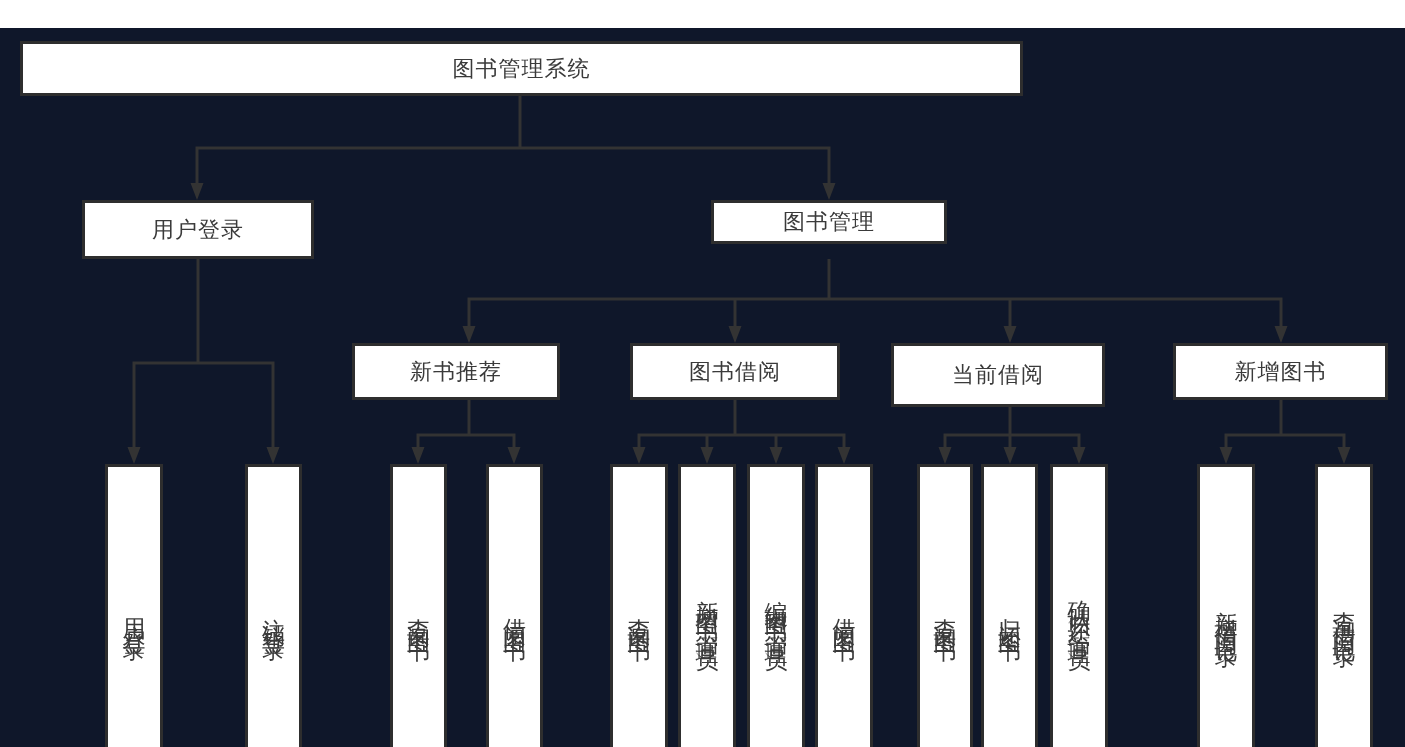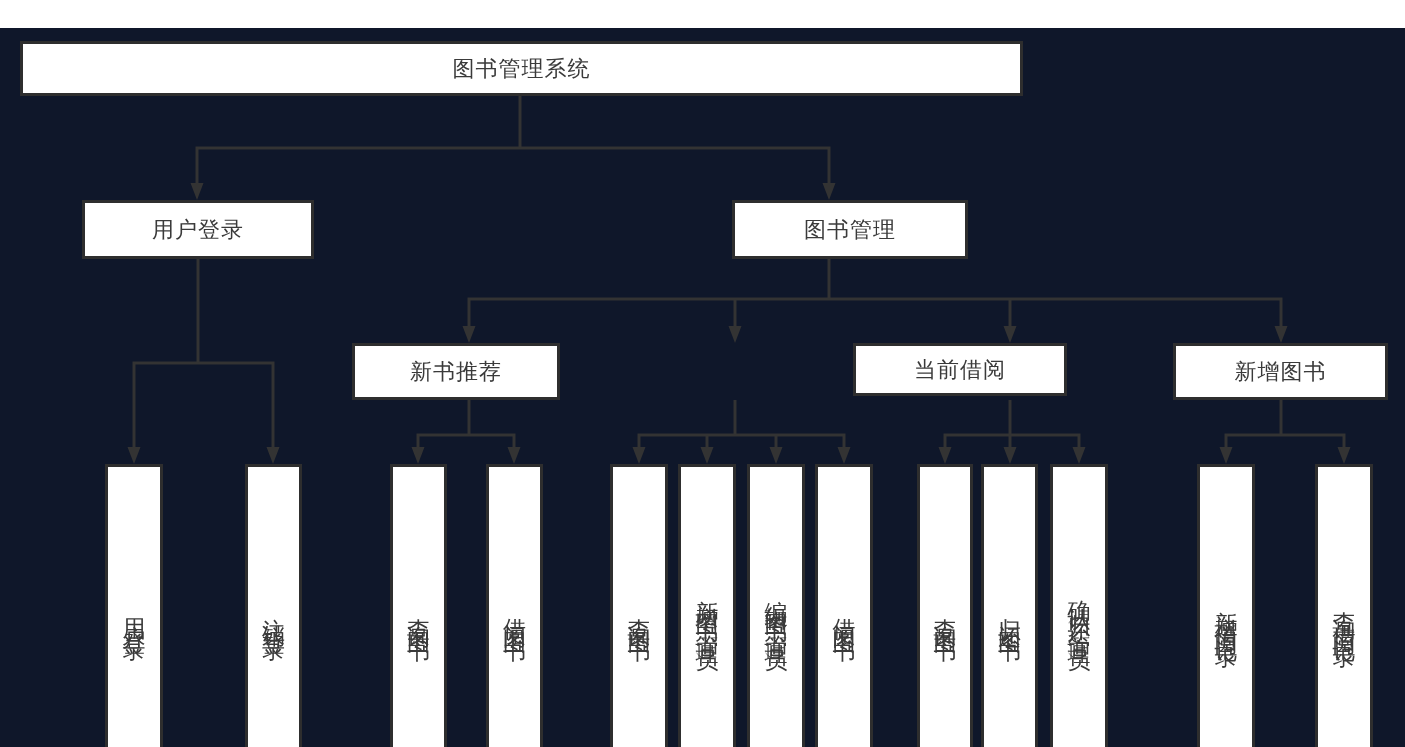--- a/index.html
+++ b/index.html
@@ -77,28 +77,31 @@
              M1337.5 419 L1350.5 419 L1344 436 Z" fill="#333333" stroke="none"></path>
   </svg>
 
   <div class="node hnode" style="left:20px;top:13px;width:1003px;height:55px">
     <span>图书管理系统</span>
   </div>
 
   <div class="node hnode" style="left:82px;top:172px;width:232px;height:59px">
     <span>用户登录</span>
   </div>
-  <div class="node hnode" style="left:732px;top:172px;width:236px;height:59px">
+  <div class="node hnode" style="left:711px;top:172px;width:236px;height:44px">
     <span>图书管理</span>
   </div>
 
   <div class="node hnode" style="left:352px;top:315px;width:208px;height:57px">
     <span>新书推荐</span>
   </div>
-  <div class="node hnode" style="left:853px;top:315px;width:214px;height:53px">
+  <div class="node hnode" style="left:630px;top:315px;width:210px;height:57px">
+    <span>图书借阅</span>
+  </div>
+  <div class="node hnode" style="left:891px;top:315px;width:214px;height:64px">
     <span>当前借阅</span>
   </div>
   <div class="node hnode" style="left:1173px;top:315px;width:215px;height:57px">
     <span>新增图书</span>
   </div>
 
   <div class="node vnode" style="left:105px;top:436px;width:58px;height:299px">
     <span>用户登录</span>
   </div>
   <div class="node vnode" style="left:245px;top:436px;width:57px;height:299px">

